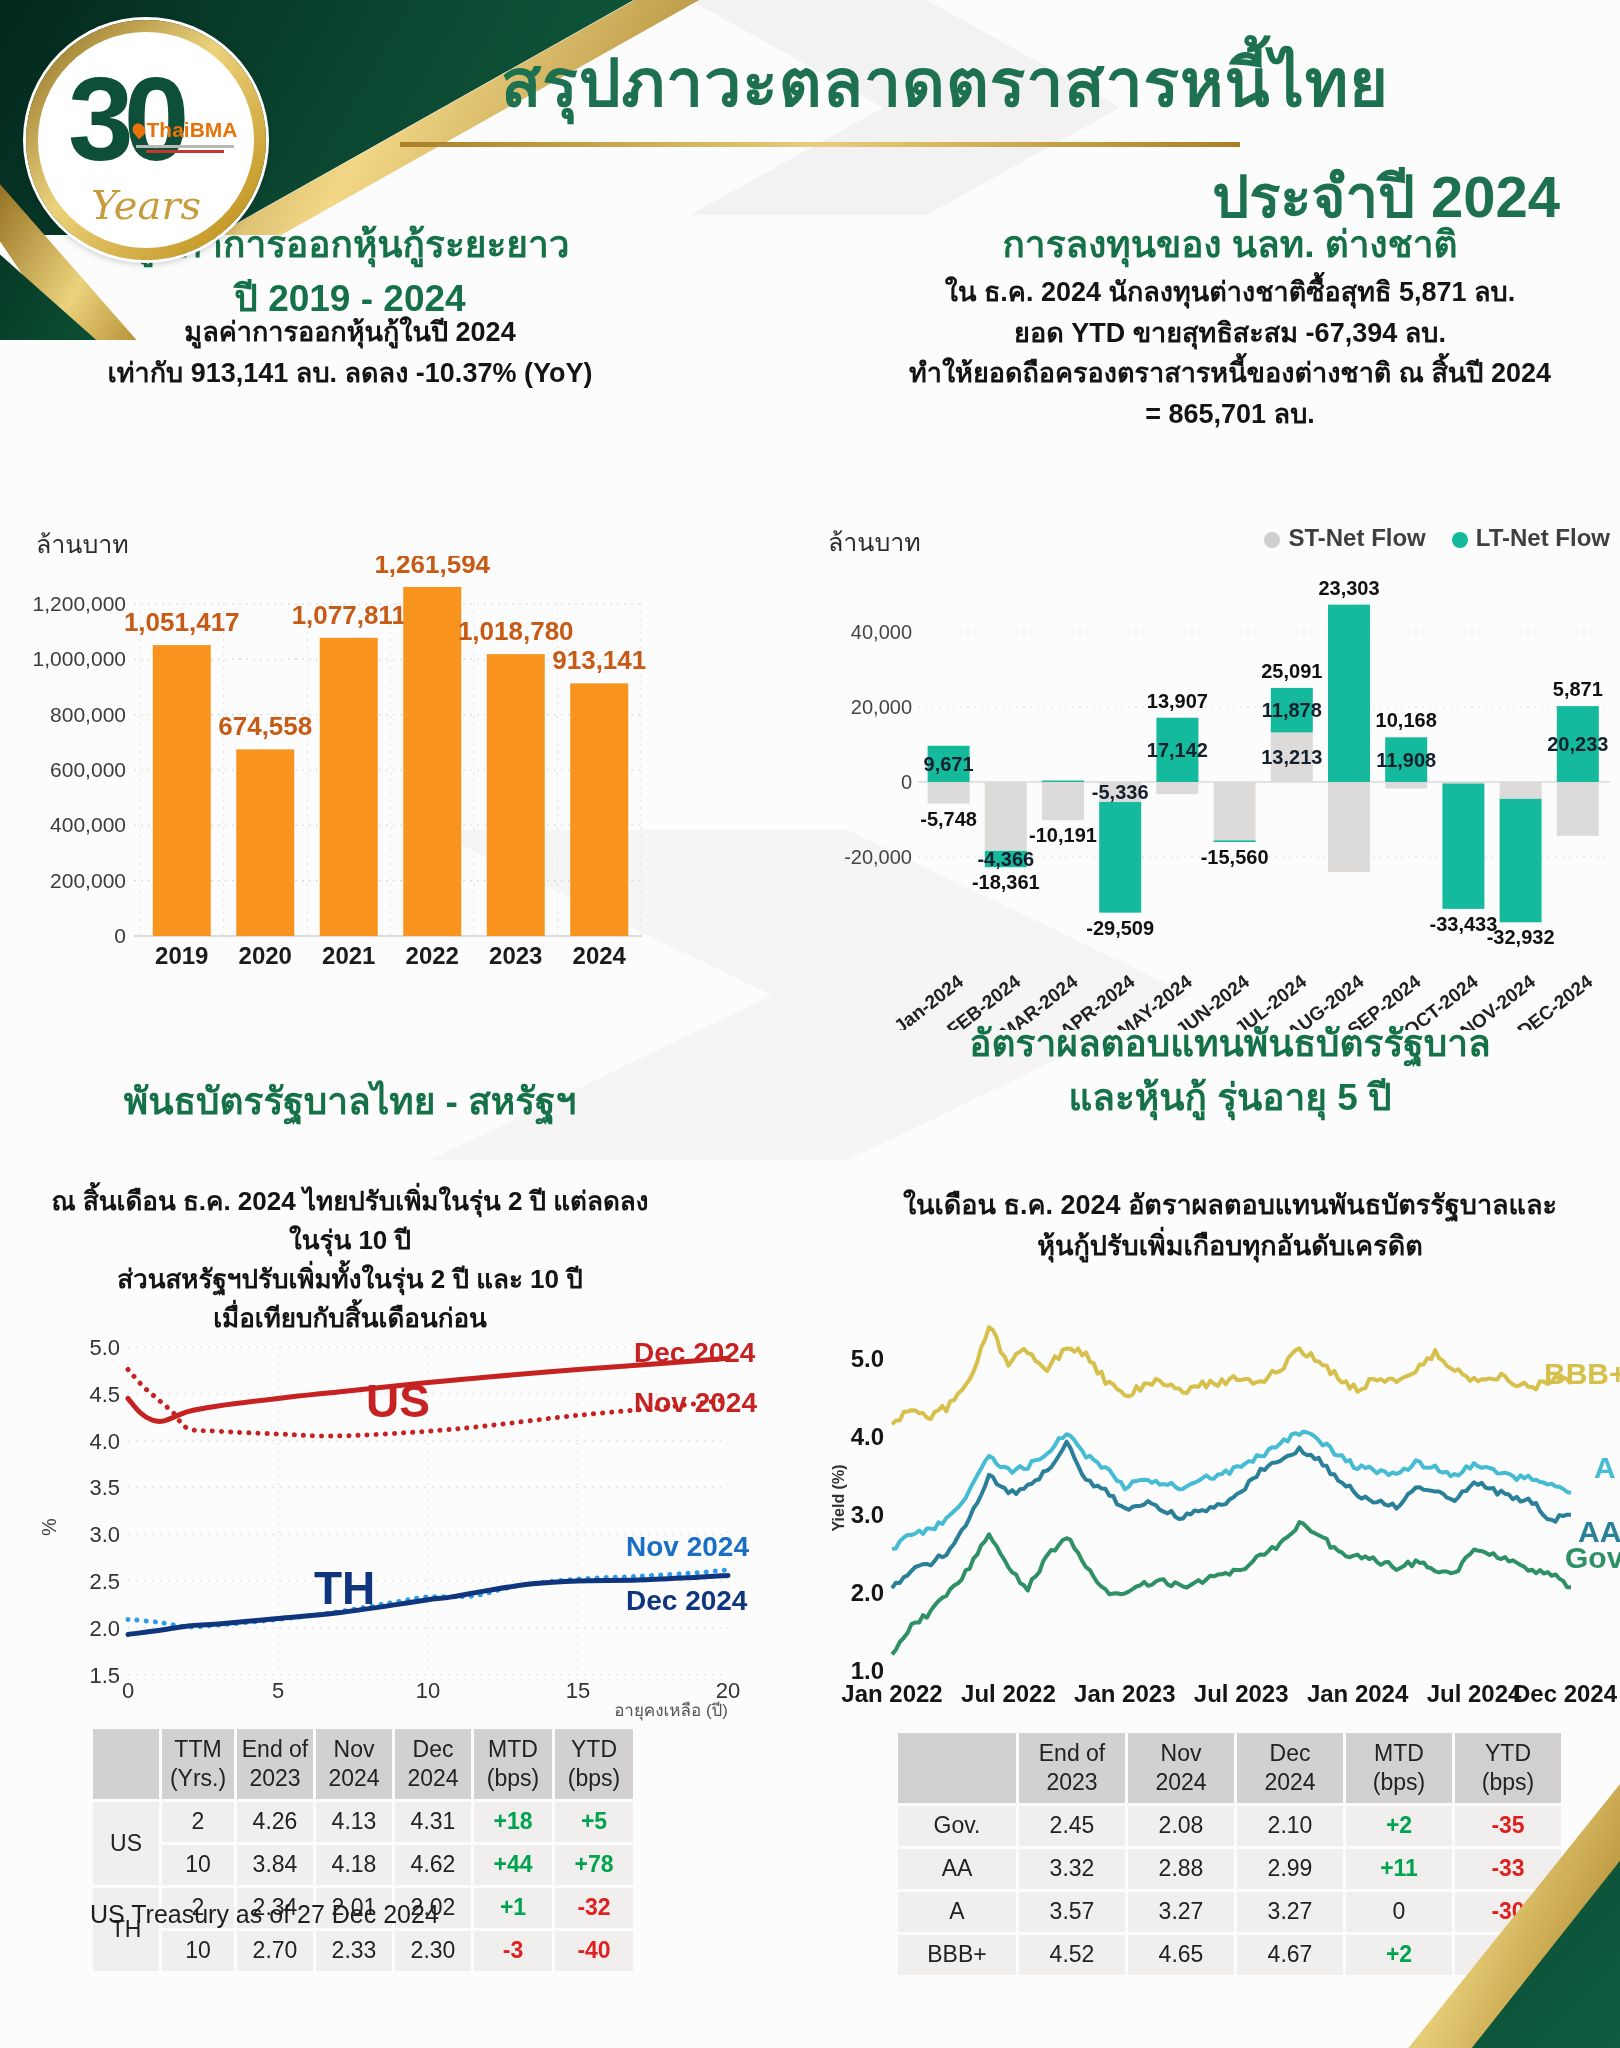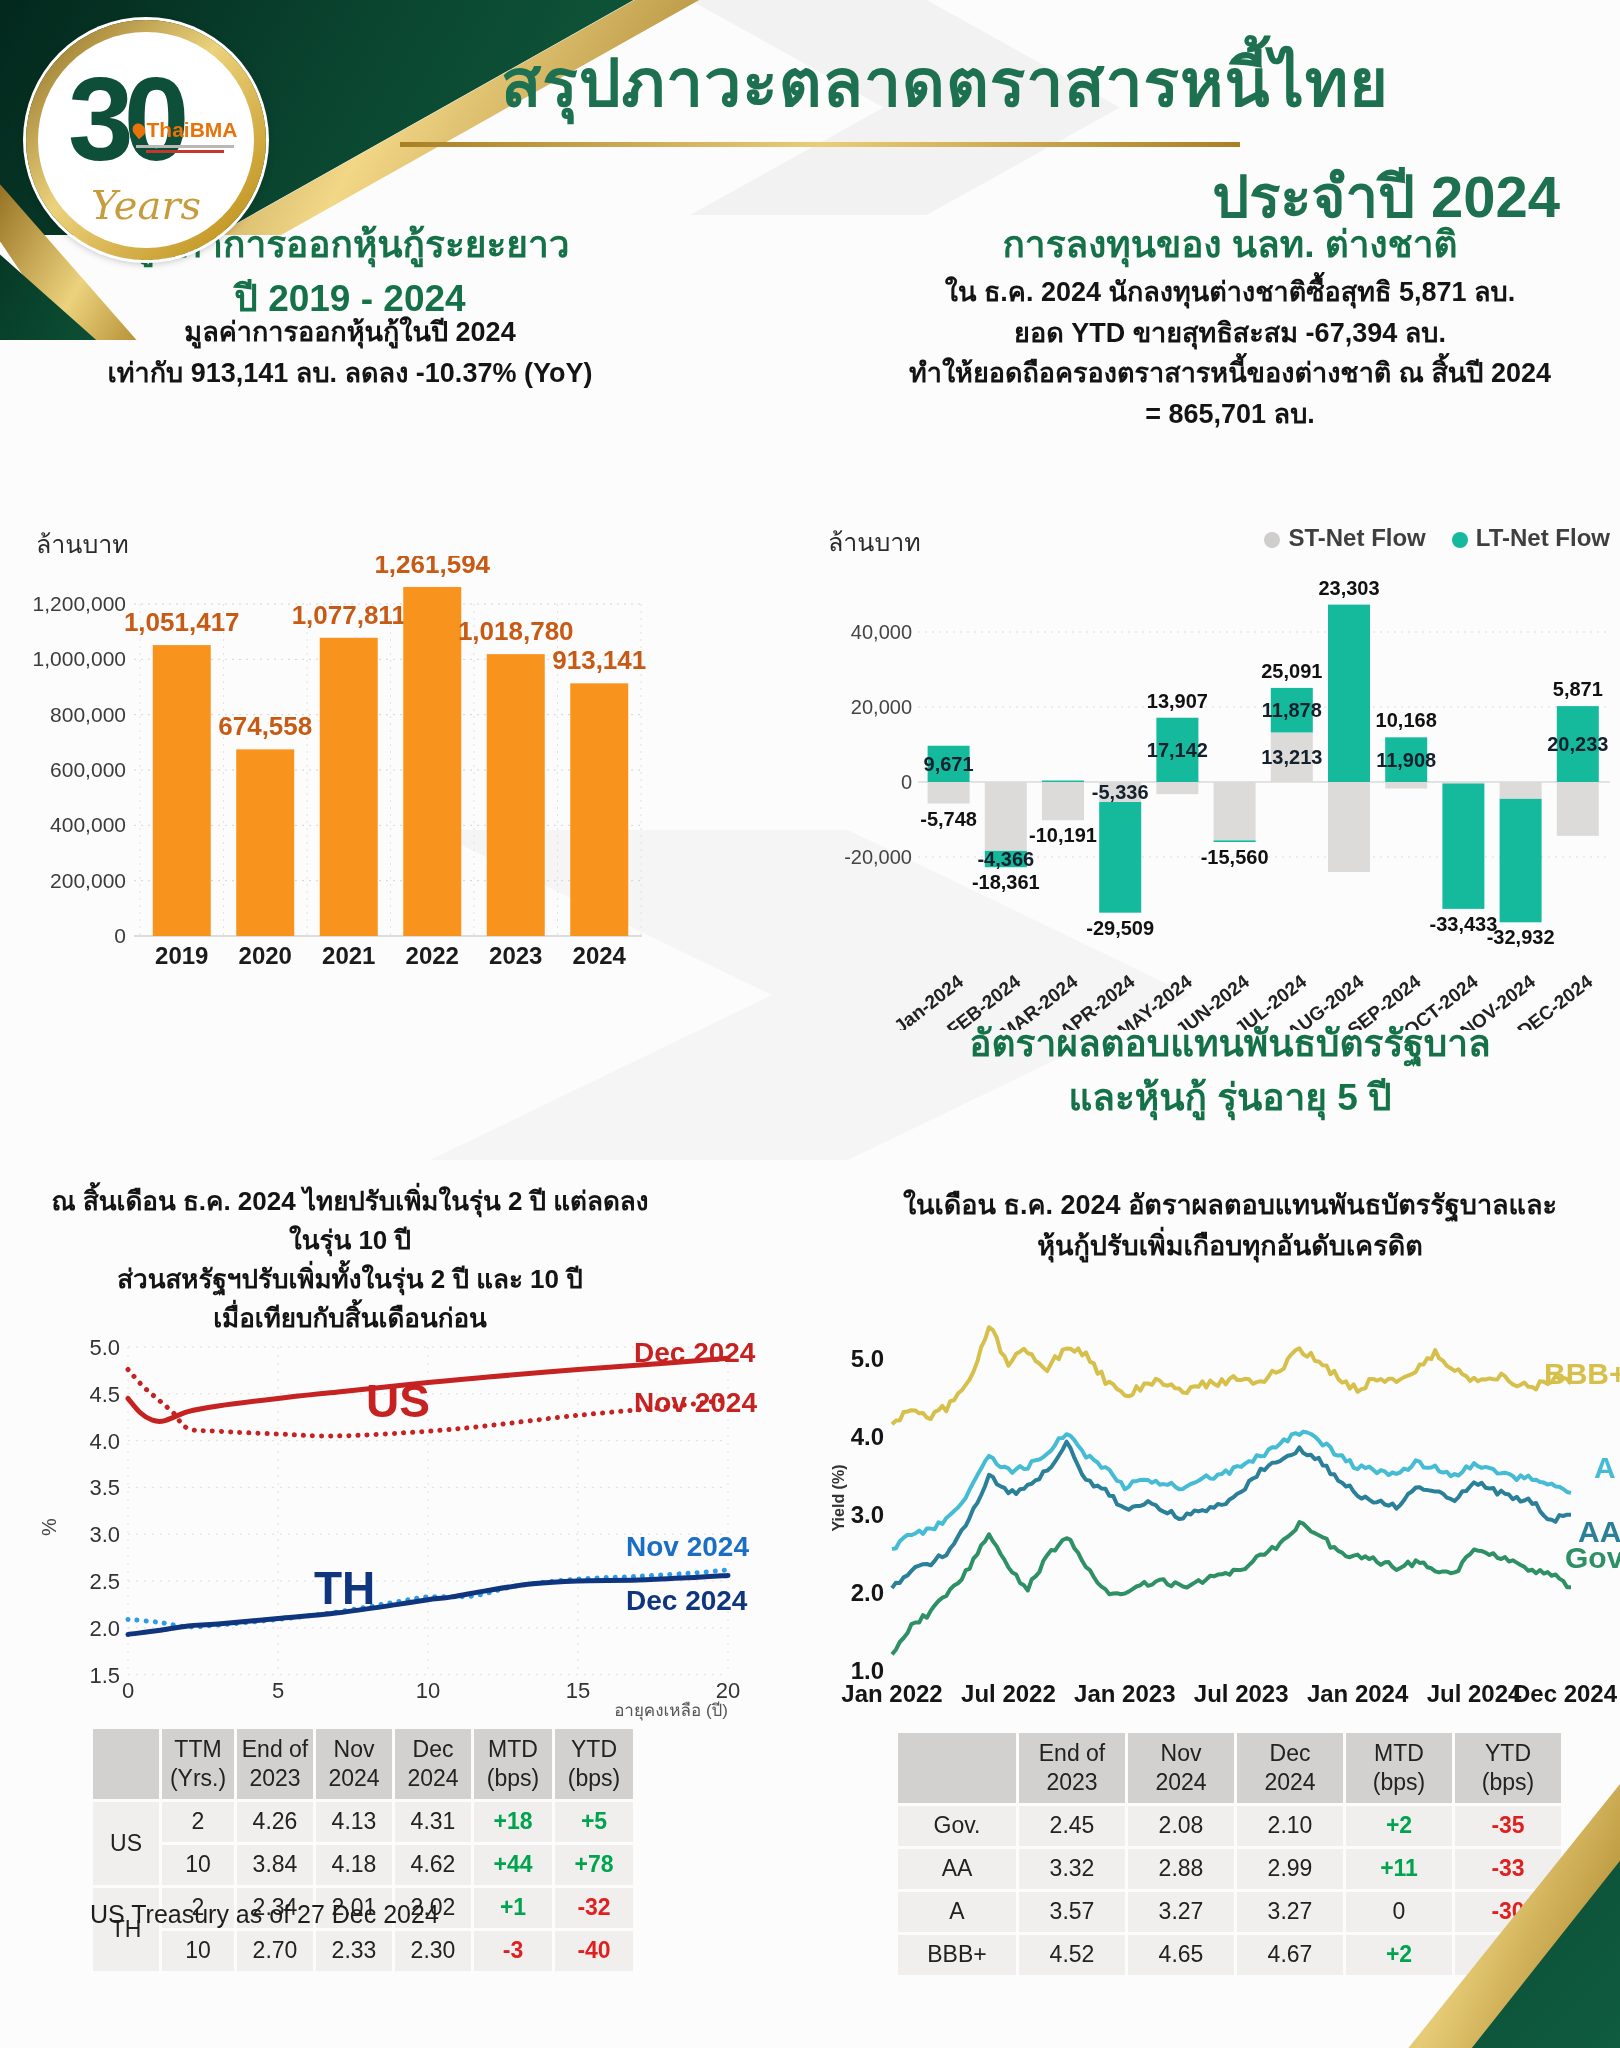--- a/index.html
+++ b/index.html
@@ -233,20 +233,21 @@
       <text x="692.6" y="384.29499999999996" font-size="20" fill="#111" text-anchor="middle" font-weight="bold">-32,932</text>
       <text x="708.6" y="424" font-size="19" fill="#222" text-anchor="end" font-weight="bold" transform="rotate(-38 708.6 424)">NOV-2024</text>
       <rect x="728.8000000000001" y="222" width="42" height="53.857499999999995" fill="#DCDBD9"></rect>
       <rect x="728.8000000000001" y="146.12625" width="42" height="75.87375" fill="#15BA9D"></rect>
       <text x="749.8000000000001" y="191.063125" font-size="20" fill="#15202e" text-anchor="middle" font-weight="bold">20,233</text>
       <text x="749.8000000000001" y="136.12625" font-size="20" fill="#111" text-anchor="middle" font-weight="bold">5,871</text>
       <text x="765.8000000000001" y="424" font-size="19" fill="#222" text-anchor="end" font-weight="bold" transform="rotate(-38 765.8000000000001 424)">DEC-2024</text>
     </svg>
 
   <div class="abs qtitle" style="left:70px;top:1075px;width:560px;">
+    <div>พันธบัตรรัฐบาลไทย - สหรัฐฯ</div>
   </div>
   <div class="abs qtext" style="left:40px;top:1182px;width:620px;font-size:26px;">
     <div>ณ สิ้นเดือน ธ.ค. 2024 ไทยปรับเพิ่มในรุ่น 2 ปี แต่ลดลงในรุ่น 10 ปี</div>
     <div>ส่วนสหรัฐฯปรับเพิ่มทั้งในรุ่น 2 ปี และ 10 ปี</div>
     <div>เมื่อเทียบกับสิ้นเดือนก่อน</div>
   </div>
   <svg id="curves-svg" class="abs" style="left:36px;top:1332px;" width="750" height="390">
       <line x1="92" y1="342.59999999999997" x2="692" y2="342.59999999999997" stroke="#dedede" stroke-dasharray="2 6"></line>
       <text x="84" y="350.59999999999997" font-size="22" fill="#333" text-anchor="end" font-weight="normal">1.5</text>
       <line x1="92" y1="295.79999999999995" x2="692" y2="295.79999999999995" stroke="#dedede" stroke-dasharray="2 6"></line>

